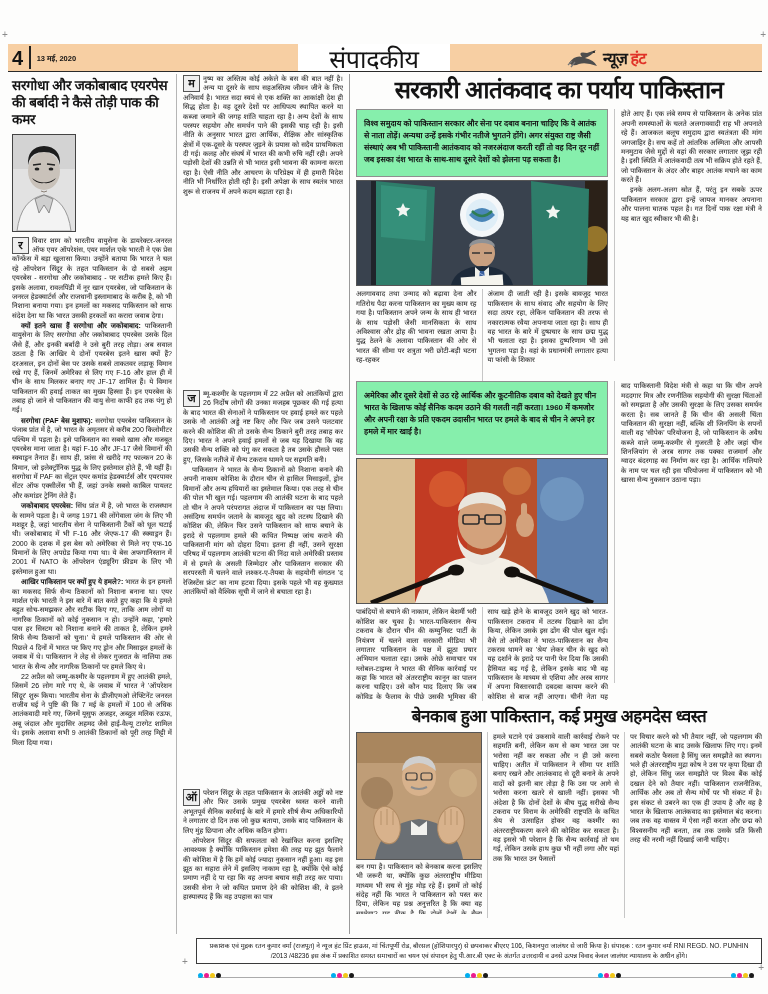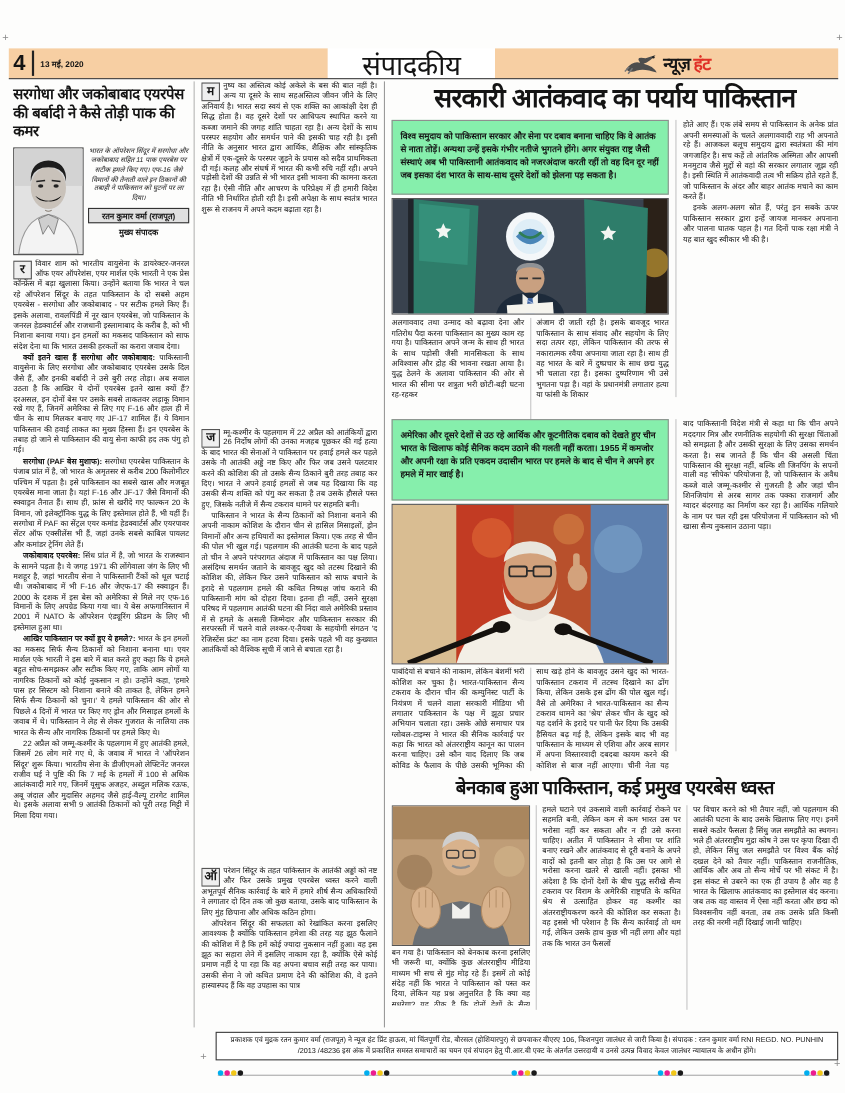--- a/index.html
+++ b/index.html
@@ -117,25 +117,20 @@
             <path d="M4 96 Q8 64 31 60 Q54 64 58 96 Z" fill="#f3f3f3" stroke="#9a9a9a" stroke-width="1"></path>
             <path d="M22 64 L31 60 L40 64 L36 78 L31 70 L26 78 Z" fill="#cfcfcf" stroke="#555" stroke-width=".6"></path>
             <ellipse cx="31" cy="36" rx="16" ry="19" fill="#c9c2ba"></ellipse>
             <path d="M15 30 Q14 12 31 11 Q48 12 47 30 L46 26 Q43 17 31 17 Q19 17 16 26 Z" fill="#1d1d1d"></path>
             <ellipse cx="24" cy="34" rx="2.4" ry="1.6" fill="#222"></ellipse>
             <ellipse cx="38" cy="34" rx="2.4" ry="1.6" fill="#222"></ellipse>
             <path d="M20 30 L28 29 M34 29 L42 30" stroke="#222" stroke-width="1.4"></path>
             <path d="M19 43 Q31 52 43 43 Q39 49 31 48 Q23 49 19 43 Z" fill="#111"></path>
             <path d="M28 56 Q31 58 34 56" stroke="#8a8076" stroke-width="1" fill="none"></path>
           </svg>
-        </div>
-        <div class="a1-side">
-          <div class="a1-cap">भारत के ऑपरेशन सिंदूर में सरगोधा और जकोबाबाद सहित 11 पाक एयरबेस पर सटीक हमले किए गए। एफ-16 जैसे विमानों की तैनाती वाले इन ठिकानों की तबाही ने पाकिस्तान को घुटनों पर ला दिया।</div>
-          <div class="a1-byline">रतन कुमार वर्मा (राजपूत)</div>
-          <div class="a1-role">मुख्य संपादक</div>
         </div>
       </div>
       <div class="body-t" style="height:680px;overflow:hidden">
         <p><span class="dc">र</span><span>विवार शाम को भारतीय वायुसेना के डायरेक्टर-जनरल ऑफ एयर ऑपरेशंस, एयर मार्शल एके भारती ने एक प्रेस कॉन्फ्रेंस में बड़ा खुलासा किया। उन्होंने बताया कि भारत ने चल रहे ऑपरेशन सिंदूर के तहत पाकिस्तान के दो सबसे अहम एयरबेस - सरगोधा और जकोबाबाद - पर सटीक हमले किए हैं। इसके अलावा, रावलपिंडी में नूर खान एयरबेस, जो पाकिस्तान के जनरल हेडक्वार्टर्स और राजधानी इस्लामाबाद के करीब है, को भी निशाना बनाया गया। इन हमलों का मकसद पाकिस्तान को साफ संदेश देना था कि भारत उसकी हरकतों का करारा जवाब देगा।</span></p>
         <p class="ind"><b class="runin">क्यों इतने खास हैं सरगोधा और जकोबाबाद:</b> <span>पाकिस्तानी वायुसेना के लिए सरगोधा और जकोबाबाद एयरबेस उसके दिल जैसे हैं, और इनकी बर्बादी ने उसे बुरी तरह तोड़ा। अब सवाल उठता है कि आखिर ये दोनों एयरबेस इतने खास क्यों हैं? दरअसल, इन दोनों बेस पर उसके सबसे ताकतवर लड़ाकू विमान रखे गए हैं, जिनमें अमेरिका से लिए गए F-16 और हाल ही में चीन के साथ मिलकर बनाए गए JF-17 शामिल हैं। ये विमान पाकिस्तान की हवाई ताकत का मुख्य हिस्सा हैं। इन एयरबेस के तबाह हो जाने से पाकिस्तान की वायु सेना काफी हद तक पंगु हो गई।</span></p>
         <p class="ind"><b class="runin">सरगोधा (PAF बेस मुशाफ):</b> <span>सरगोधा एयरबेस पाकिस्तान के पंजाब प्रांत में है, जो भारत के अमृतसर से करीब 200 किलोमीटर पश्चिम में पड़ता है। इसे पाकिस्तान का सबसे खास और मजबूत एयरबेस माना जाता है। यहां F-16 और JF-17 जैसे विमानों की स्क्वाड्रन तैनात हैं। साथ ही, फ्रांस से खरीदे गए फाल्कन 20 के विमान, जो इलेक्ट्रॉनिक युद्ध के लिए इस्तेमाल होते हैं, भी यहीं हैं। सरगोधा में PAF का सेंट्रल एयर कमांड हेडक्वार्टर्स और एयरपावर सेंटर ऑफ एक्सीलेंस भी हैं, जहां उनके सबसे काबिल पायलट और कमांडर ट्रेनिंग लेते हैं।</span></p>
         <p class="ind"><b class="runin">जकोबाबाद एयरबेस:</b> <span>सिंध प्रांत में है, जो भारत के राजस्थान के सामने पड़ता है। ये जगह 1971 की लोंगेवाला जंग के लिए भी मशहूर है, जहां भारतीय सेना ने पाकिस्तानी टैंकों को धूल चटाई थी। जकोबाबाद में भी F-16 और जेएफ-17 की स्क्वाड्रन हैं। 2000 के दशक में इस बेस को अमेरिका से मिले नए एफ-16 विमानों के लिए अपग्रेड किया गया था। ये बेस अफगानिस्तान में 2001 में NATO के ऑपरेशन एंड्यूरिंग फ्रीडम के लिए भी इस्तेमाल हुआ था।</span></p>
         <p class="ind"><b class="runin">आखिर पाकिस्तान पर क्यों हुए ये हमले?:</b> <span>भारत के इन हमलों का मकसद सिर्फ सैन्य ठिकानों को निशाना बनाना था। एयर मार्शल एके भारती ने इस बारे में बात करते हुए कहा कि ये हमले बहुत सोच-समझकर और सटीक किए गए, ताकि आम लोगों या नागरिक ठिकानों को कोई नुकसान न हो। उन्होंने कहा, 'हमारे पास हर सिस्टम को निशाना बनाने की ताकत है, लेकिन हमने सिर्फ सैन्य ठिकानों को चुना।' ये हमले पाकिस्तान की ओर से पिछले 4 दिनों में भारत पर किए गए ड्रोन और मिसाइल हमलों के जवाब में थे। पाकिस्तान ने लेह से लेकर गुजरात के नालिया तक भारत के सैन्य और नागरिक ठिकानों पर हमले किए थे।</span></p>
         <p class="ind">22 अप्रैल को जम्मू-कश्मीर के पहलगाम में हुए आतंकी हमले, जिसमें 26 लोग मारे गए थे, के जवाब में भारत ने 'ऑपरेशन सिंदूर' शुरू किया। भारतीय सेना के डीजीएमओ लेफ्टिनेंट जनरल राजीव घई ने पुष्टि की कि 7 मई के हमलों में 100 से अधिक आतंकवादी मारे गए, जिनमें यूसुफ अजहर, अब्दुल मलिक रऊफ, अबू जंदाल और मुदासिर अहमद जैसे हाई-वैल्यू टारगेट शामिल थे। इसके अलावा सभी 9 आतंकी ठिकानों को पूरी तरह मिट्टी में मिला दिया गया।</p>
       </div>
@@ -195,21 +190,21 @@
           <div class="art-rightcol body-t heights-a1-right">
             <p>होते आए हैं। एक लंबे समय से पाकिस्तान के अनेक प्रांत अपनी समस्याओं के चलते अलगाववादी राह भी अपनाते रहे हैं। आजकल बलूच समुदाय द्वारा स्वतंत्रता की मांग जगजाहिर है। सच कहें तो आंतरिक अस्मिता और आपसी मनमुटाव जैसे मुद्दों से वहां की सरकार लगातार जूझ रही है। इसी स्थिति में आतंकवादी तत्व भी सक्रिय होते रहते हैं, जो पाकिस्तान के अंदर और बाहर आतंक मचाने का काम करते हैं।</p>
             <p class="ind">इनके अलग-अलग स्रोत हैं, परंतु इन सबके ऊपर पाकिस्तान सरकार द्वारा इन्हें जायज मानकर अपनाना और पालना घातक पहल है। गत दिनों पाक रक्षा मंत्री ने यह बात खुद स्वीकार भी की है।</p>
           </div>
         </div>
       </div>
 
       <div>
         <div class="art-row">
           <div class="art-left">
-            <div class="leadbox heights-a2-lead">अमेरिका और दूसरे देशों से उठ रहे आर्थिक और कूटनीतिक दबाव को देखते हुए चीन भारत के खिलाफ कोई सैनिक कदम उठाने की गलती नहीं करता। 1955 में कमजोर और अपनी रक्षा के प्रति एकदम उदासीन भारत पर हमले के बाद से चीन ने अपने हर हमले में मार खाई है।</div>
+            <div class="leadbox heights-a2-lead">अमेरिका और दूसरे देशों से उठ रहे आर्थिक और कूटनीतिक दबाव को देखते हुए चीन भारत के खिलाफ कोई सैनिक कदम उठाने की गलती नहीं करता। 1960 में कमजोर और अपनी रक्षा के प्रति एकदम उदासीन भारत पर हमले के बाद से चीन ने अपने हर हमले में मार खाई है।</div>
             <div class="photo-frame">
               <svg width="250" height="144" viewBox="0 0 250 144" style="display:block">
                 <rect width="250" height="144" fill="#b8502c"></rect>
                 <rect width="58" height="144" fill="#d9bd92"></rect>
                 <rect x="58" width="52" height="144" fill="#c23b23"></rect>
                 <rect x="180" width="70" height="144" fill="#5d7fae"></rect>
                 <circle cx="205" cy="40" r="22" fill="#7ba3c9" opacity=".6"></circle>
                 <circle cx="90" cy="30" r="18" fill="#e06a35" opacity=".6"></circle>
                 <circle cx="160" cy="22" r="14" fill="#d98e4a" opacity=".5"></circle>
                 <path d="M58 144 Q70 100 125 96 Q180 100 192 144 Z" fill="#f3efe6"></path>
@@ -232,21 +227,21 @@
               <div class="minicol">साथ खड़े होने के बावजूद उसने खुद को भारत-पाकिस्तान टकराव में तटस्थ दिखाने का ढोंग किया, लेकिन उसके इस ढोंग की पोल खुल गई। वैसे तो अमेरिका ने भारत-पाकिस्तान का सैन्य टकराव थामने का 'श्रेय' लेकर चीन के खुद को यह दर्शाने के इरादे पर पानी फेर दिया कि उसकी हैसियत बढ़ गई है, लेकिन इसके बाद भी वह पाकिस्तान के माध्यम से एशिया और अरब सागर में अपना विस्तारवादी दबदबा कायम करने की कोशिश से बाज नहीं आएगा। चीनी नेता यह दिखाने की कोशिश कर रहे हैं कि वे अपने मित्र की रक्षा के लिए उसके साथ खड़े होंगे। चीनी विदेश मंत्री वांग यी ने पहलगाम हमले के</div>
             </div>
           </div>
           <div class="art-rightcol body-t heights-a2-right">
             <p>बाद पाकिस्तानी विदेश मंत्री से कहा था कि चीन अपने मददगार मित्र और रणनीतिक सहयोगी की सुरक्षा चिंताओं को समझता है और उसकी सुरक्षा के लिए उसका समर्थन करता है। सब जानते हैं कि चीन की असली चिंता पाकिस्तान की सुरक्षा नहीं, बल्कि शी जिनपिंग के सपनों वाली वह 'सीपेक' परियोजना है, जो पाकिस्तान के अवैध कब्जे वाले जम्मू-कश्मीर से गुजरती है और जहां चीन शिनजियांग से अरब सागर तक पक्का राजमार्ग और ग्वादर बंदरगाह का निर्माण कर रहा है। आर्थिक गलियारे के नाम पर चल रही इस परियोजना में पाकिस्तान को भी खासा सैन्य नुकसान उठाना पड़ा।</p>
           </div>
         </div>
       </div>
 
       <div>
-        <div class="sub-head">बेनकाब हुआ पाकिस्तान, कई प्रमुख एयरबेस ध्वस्त</div>
+        <div class="sub-head">बेनकाब हुआ पाकिस्तान, कई प्रमुख अहमदेस ध्वस्त</div>
         <div class="a3-row heights-a3">
           <div class="a3-c1">
             <div class="photo-frame" style="margin-top:0">
               <svg width="124" height="126" viewBox="0 0 124 126" style="display:block">
                 <rect width="124" height="126" fill="#bf9d77"></rect>
                 <rect width="124" height="30" fill="#a9865e"></rect>
                 <circle cx="20" cy="60" r="16" fill="#8a6a48" opacity=".5"></circle>
                 <circle cx="106" cy="50" r="14" fill="#d3b58c" opacity=".6"></circle>
                 <path d="M18 126 Q24 90 62 86 Q100 90 106 126 Z" fill="#6a6f74"></path>
                 <path d="M54 88 L62 94 L70 88 L70 102 L54 102 Z" fill="#f1f1ee"></path>

